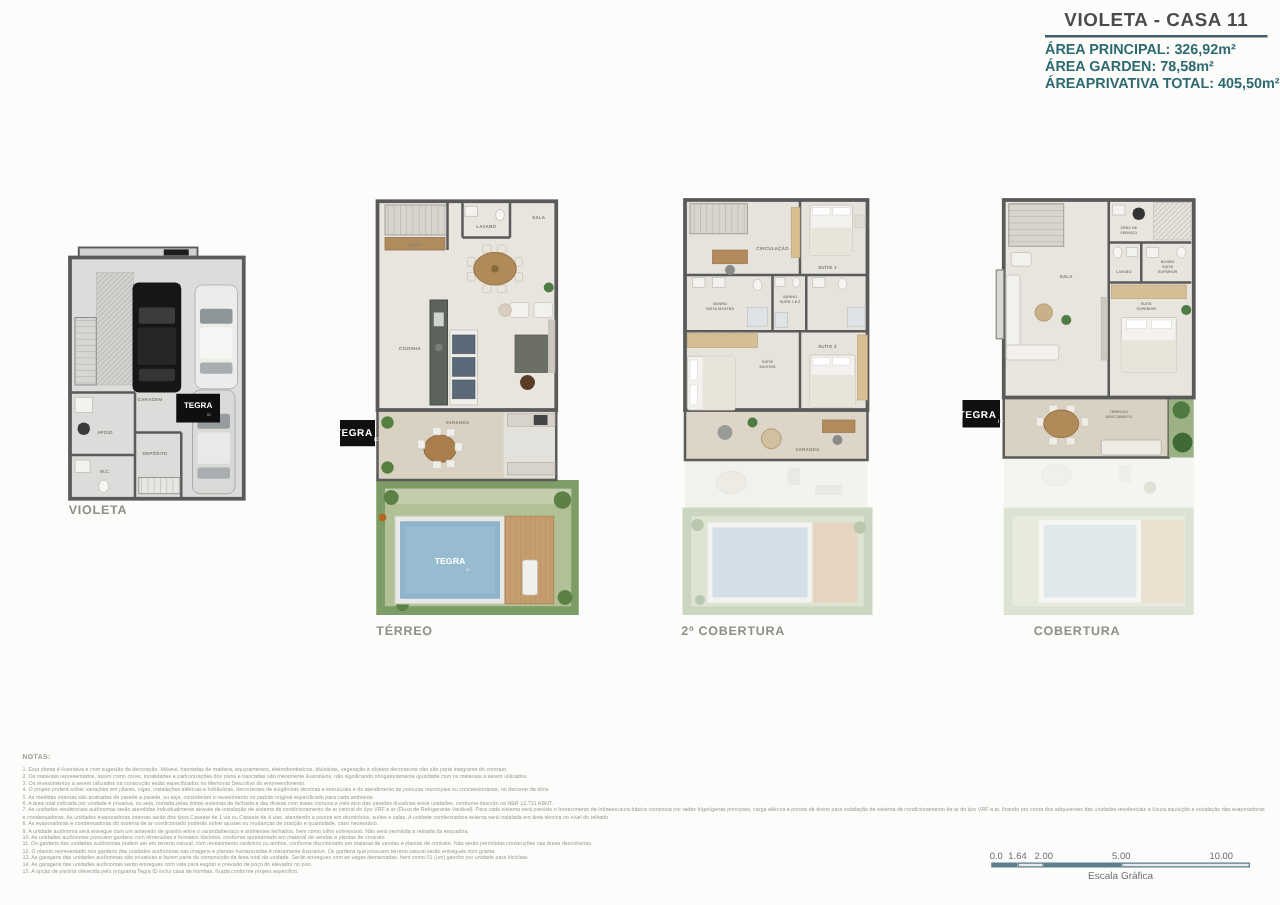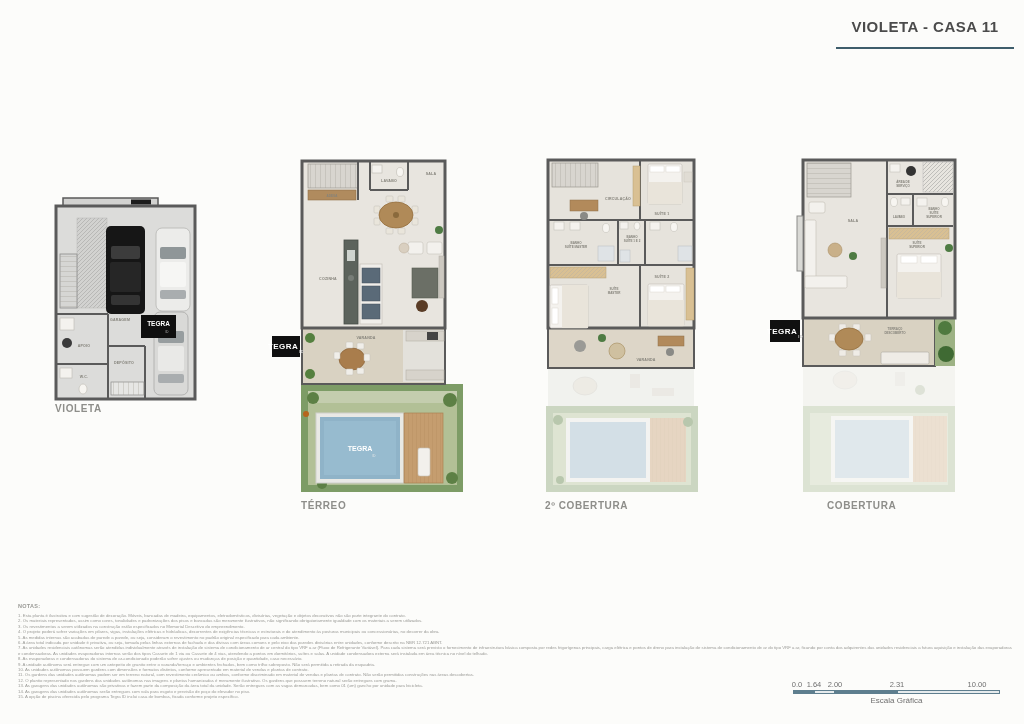--- a/index.html
+++ b/index.html
@@ -1,21 +1,21 @@
 <!DOCTYPE html>
 <html><head>
 <meta charset="utf-8">
 <style>
   html,body{margin:0;padding:0;}
   body{font-family:"Liberation Sans",sans-serif;background:#e9e9e7;}
   #canvas{position:relative;width:1024px;height:724px;background:#fcfcfa;overflow:hidden;}
 
   
   .titleblock{position:absolute;left:836px;top:6px;width:178px;}
-  .titleblock h1{margin:12px;font-size:15px;font-weight:bold;color:#4b4b4b;text-align:center;letter-spacing:.5px;}
+  .titleblock h1{margin:2px;font-size:15px;font-weight:bold;color:#4b4b4b;text-align:center;letter-spacing:.5px;}
   .title-rule{height:2px;background:#3e5d6b;margin-top:3px;margin-bottom:4px;}
   .areas div{font-size:11.5px;font-weight:bold;color:#2e6a71;line-height:13.5px;white-space:nowrap;}
 
   
   .plancap{position:absolute;font-size:10px;font-weight:bold;color:#8e8e8a;letter-spacing:.6px;}
 
   
   .tegratab{position:absolute;background:#101010;color:#fff;font-weight:bold;
     display:flex;align-items:center;justify-content:center;font-size:8px;letter-spacing:.5px;}
   .tegratab .idsub{font-size:4px;color:#cfcfcf;margin-left:1px;align-self:flex-end;margin-bottom:3px;}
@@ -59,20 +59,25 @@
       </pattern>
       <pattern id="planks" width="4" height="8" patternUnits="userSpaceOnUse">
         <path d="M0,0 V8" stroke="#a87f52" stroke-width="0.6"></path>
       </pattern>
     </defs>
   </svg>
 
   <div class="titleblock">
     <h1>VIOLETA - CASA 11</h1>
     <div class="title-rule"></div>
+    <div class="areas">
+      <div>ÁREA PRINCIPAL: 326,92m²</div>
+      <div>ÁREA GARDEN: 78,58m²</div>
+      <div>ÁREAPRIVATIVA TOTAL: 405,50m²</div>
+    </div>
   </div>
 
   <svg class="planbox" style="left:53px;top:196px" width="145" height="206" viewBox="0 0 145 206">
     <rect x="10" y="2" width="95" height="10" fill="#d2d2d0" stroke="#5a5a5a" stroke-width="1.5"></rect>
     <rect x="78" y="3.5" width="20" height="5" fill="#1d1d1d"></rect>
     <rect x="3" y="10" width="139" height="193" fill="#dcdcda" stroke="#5a5a5a" stroke-width="3"></rect>
     <rect x="24" y="22" width="30" height="90" fill="#d2d2d0"></rect>
     <rect x="24" y="22" width="30" height="90" fill="url(#hatch)" stroke="#b9b9b7" stroke-width="0.5"></rect>
 
     <g>
@@ -432,21 +437,21 @@
     <div class="ni">13. As garagens das unidades autônomas são privativas e fazem parte da composição da área total da unidade. Serão entregues com as vagas demarcadas, bem como 01 (um) gancho por unidade para bicicleta.</div>
     <div class="ni">14. As garagens das unidades autônomas serão entregues com vala para esgoto e previsão de poço do elevador no piso.</div>
     <div class="ni">15. A opção de piscina oferecida pelo programa Tegra ID inclui casa de bombas, fixada conforme projeto específico.</div>
   </div>
 
   <div class="scale">
     <div class="ticks">
       <span style="left:4px">0.0</span>
       <span style="left:21px">1.64</span>
       <span style="left:42px">2.00</span>
-      <span style="left:104px">2.31</span>
+      <span style="left:104px">5.00</span>
       <span style="left:184px">10.00</span>
     </div>
     <div class="bar">
       <i style="width:21px;background:#5e7e8e"></i>
       <i style="width:21px;background:#e6ebed;border:1px solid #5e7e8e"></i>
       <i style="width:62px;background:#5e7e8e"></i>
       <i style="width:103px;background:#e6ebed;border:1px solid #5e7e8e"></i>
     </div>
     <div class="cap">Escala Gráfica</div>
   </div>

